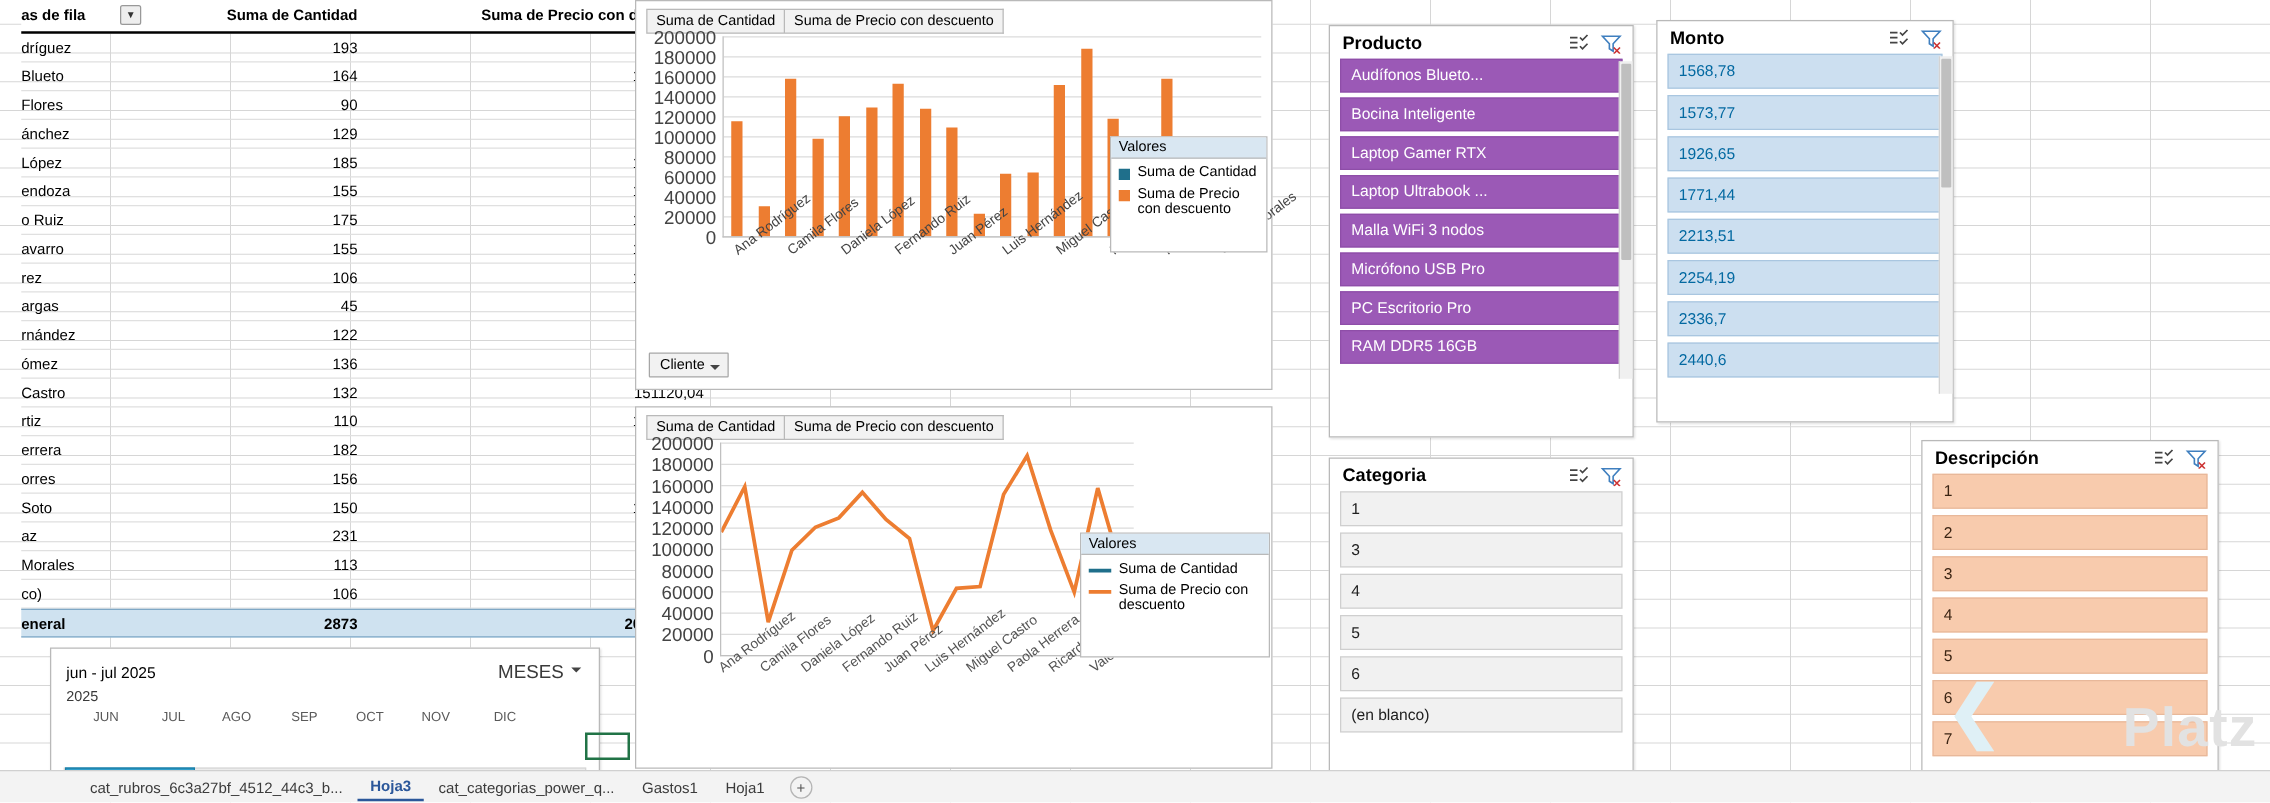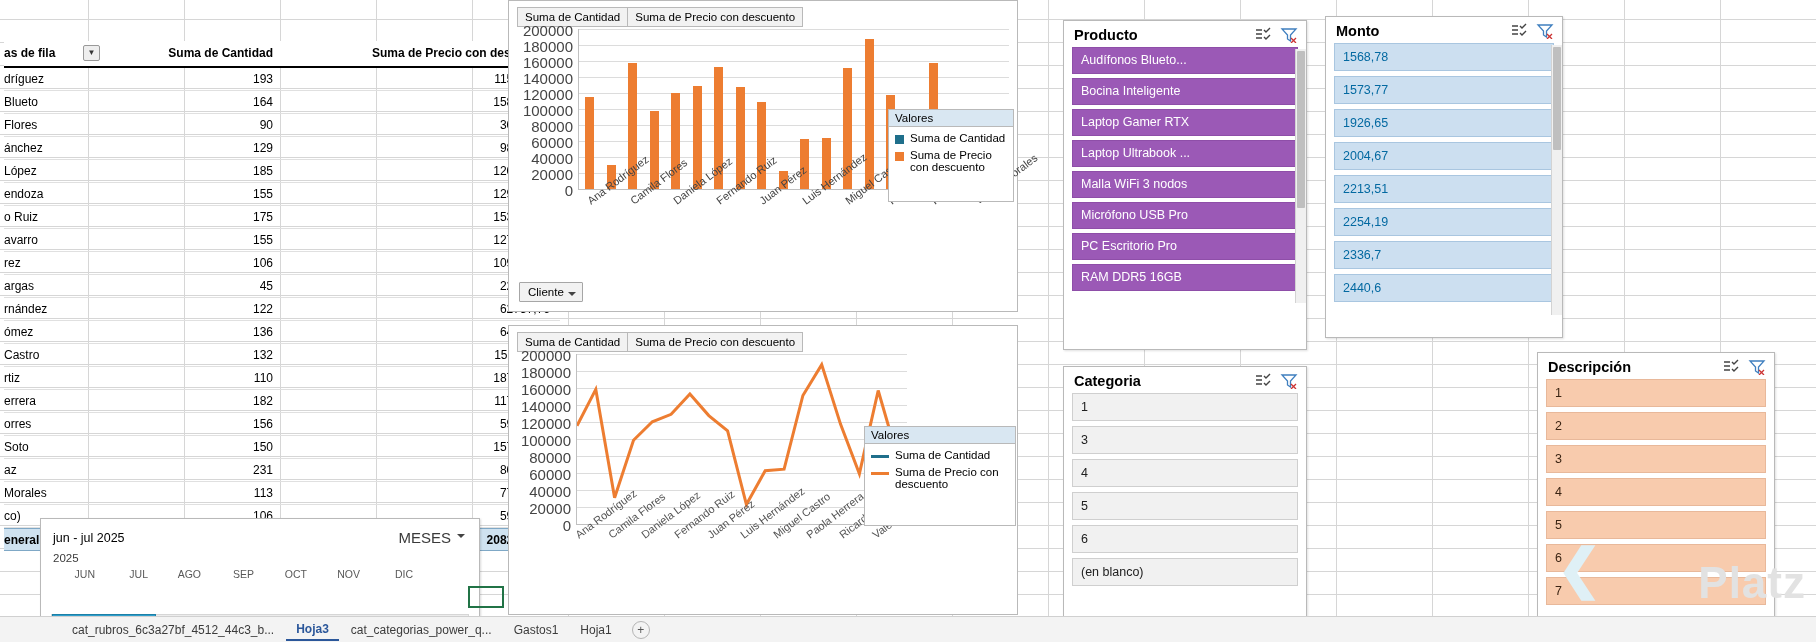--- a/index.html
+++ b/index.html
@@ -19,23 +19,22 @@
     position: absolute; inset: 0;
     background-image:
       linear-gradient(to right, #d6d6d6 1px, transparent 1px),
       linear-gradient(to bottom, #d6d6d6 1px, transparent 1px);
     background-size: 96px 23px;
     background-position: -8px -4px;
   }
 
   
   .pivot {
-    position: absolute; left: 4px; top: 0;
+    position: absolute; left: 17px; top: 0;
     width: 556px;
-    margin-top: 41px;
   }
   .pivot-header {
     display: flex; height: 27px; align-items: stretch;
     background: #fff;
     border-bottom: 2px solid #000;
     font-weight: bold;
   }
   .pivot-header .c0 { width: 100px; position: relative; padding: 5px 4px 0 0; text-align: left; }
   .pivot-header .c1 { width: 175px; text-align: right; padding: 5px 6px 0 0; }
   .pivot-header .c2 { width: 281px; text-align: right; padding: 5px 10px 0 0; }
@@ -547,21 +546,21 @@
               <path d="M11 11l5 5M16 11l-5 5" stroke="#cc3333" stroke-width="1.3"></path>
             </svg>
         </span>
       </div>
     </div>
     <div class="slicer-body">
       <div id="slicer-monto-list">
           <div class="slicer-item" style="height: 28px; line-height: 26px; margin-bottom: 5px;">1568,78</div>
           <div class="slicer-item" style="height: 28px; line-height: 26px; margin-bottom: 5px;">1573,77</div>
           <div class="slicer-item" style="height: 28px; line-height: 26px; margin-bottom: 5px;">1926,65</div>
-          <div class="slicer-item" style="height: 28px; line-height: 26px; margin-bottom: 5px;">2004,67</div>
+          <div class="slicer-item" style="height: 28px; line-height: 26px; margin-bottom: 5px;">1771,44</div>
           <div class="slicer-item" style="height: 28px; line-height: 26px; margin-bottom: 5px;">2213,51</div>
           <div class="slicer-item" style="height: 28px; line-height: 26px; margin-bottom: 5px;">2254,19</div>
           <div class="slicer-item" style="height: 28px; line-height: 26px; margin-bottom: 5px;">2336,7</div>
           <div class="slicer-item" style="height: 28px; line-height: 26px; margin-bottom: 5px;">2440,6</div>
         </div>
       <div class="slicer-scroll" style="top:2px;">
         <div class="thumb" style="height:38%"></div>
       </div>
     </div>
   </div>

